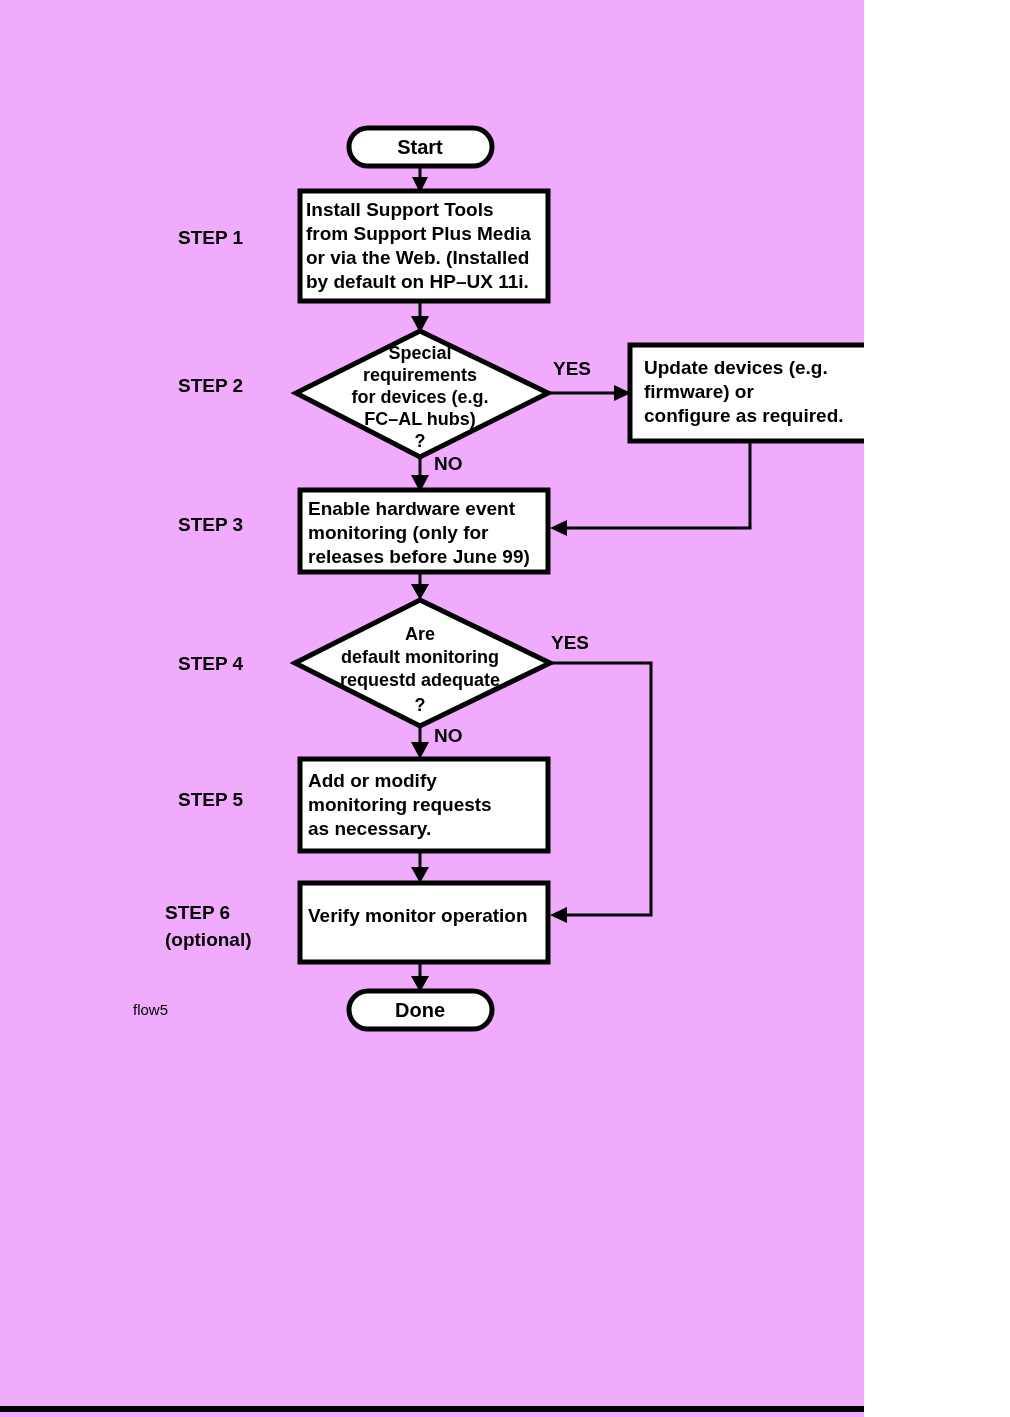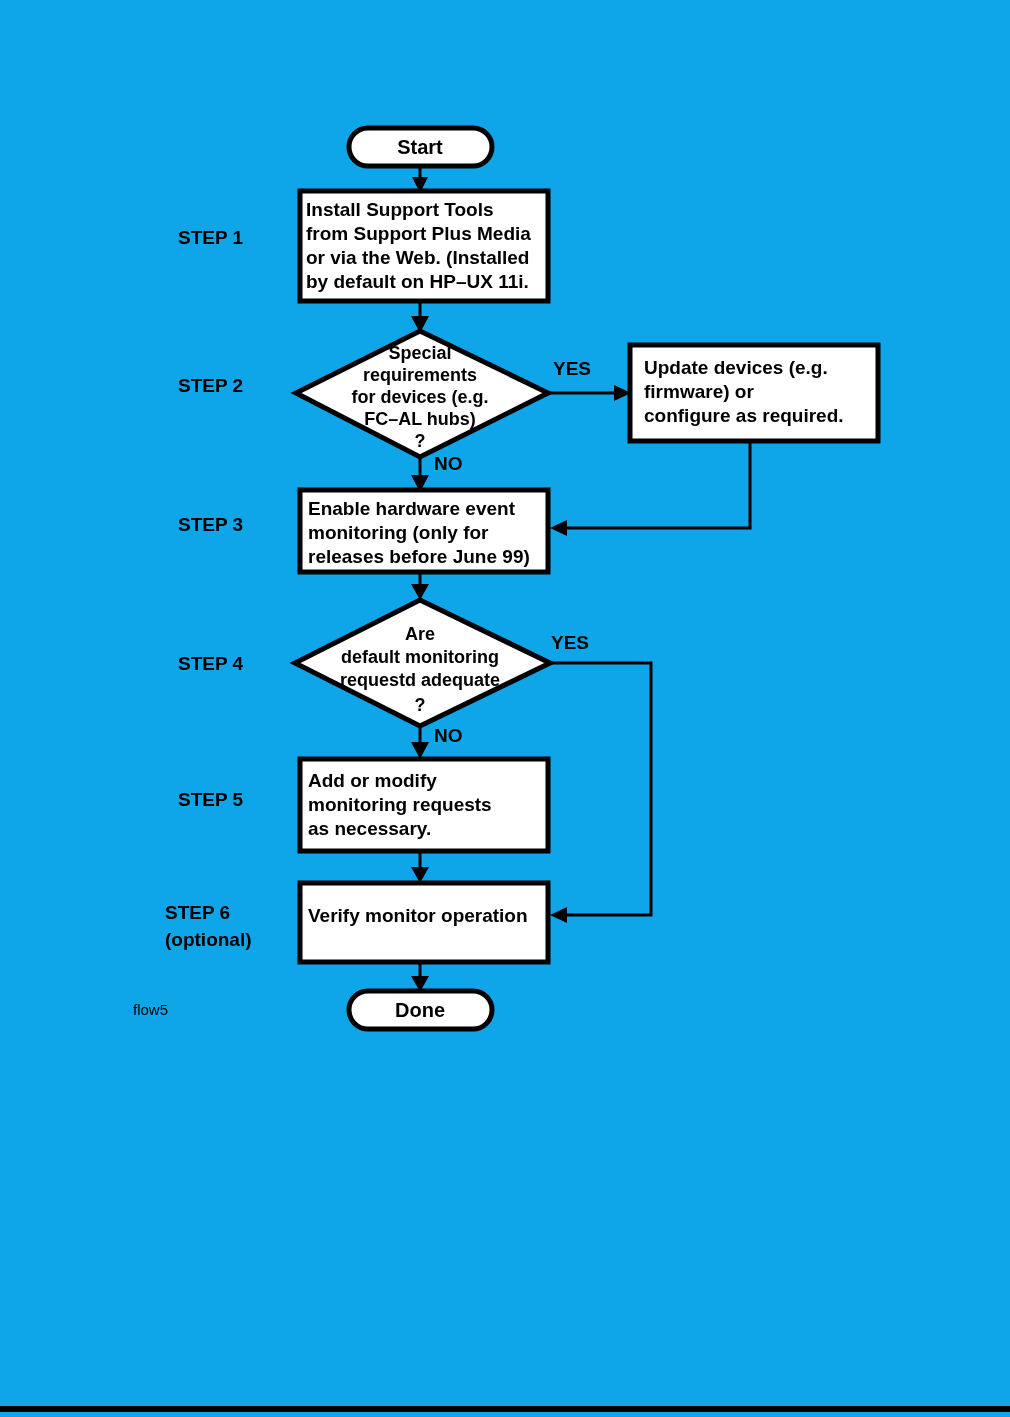--- a/index.html
+++ b/index.html
@@ -6,23 +6,23 @@
   html, body {
     margin: 0;
     padding: 0;
     background: #ffffff;
   }
   body {
     font-family: "Liberation Sans", sans-serif;
   }
   #page {
     position: relative;
-    width: 1010px;
+    width: 864px;
     height: 1417px;
-    background: #0ea5e9;
+    background: #f0abfc;
     overflow: hidden;
   }
   #flow-svg {
     position: absolute;
     left: 0;
     top: 0;
     width: 1010px;
     height: 1417px;
   }
   .shape-text {

